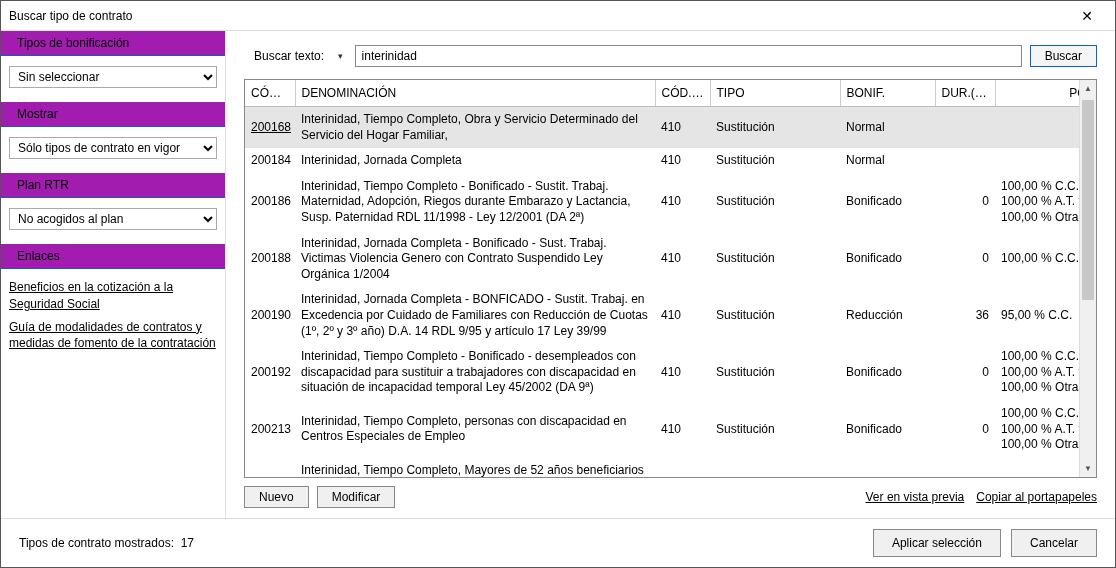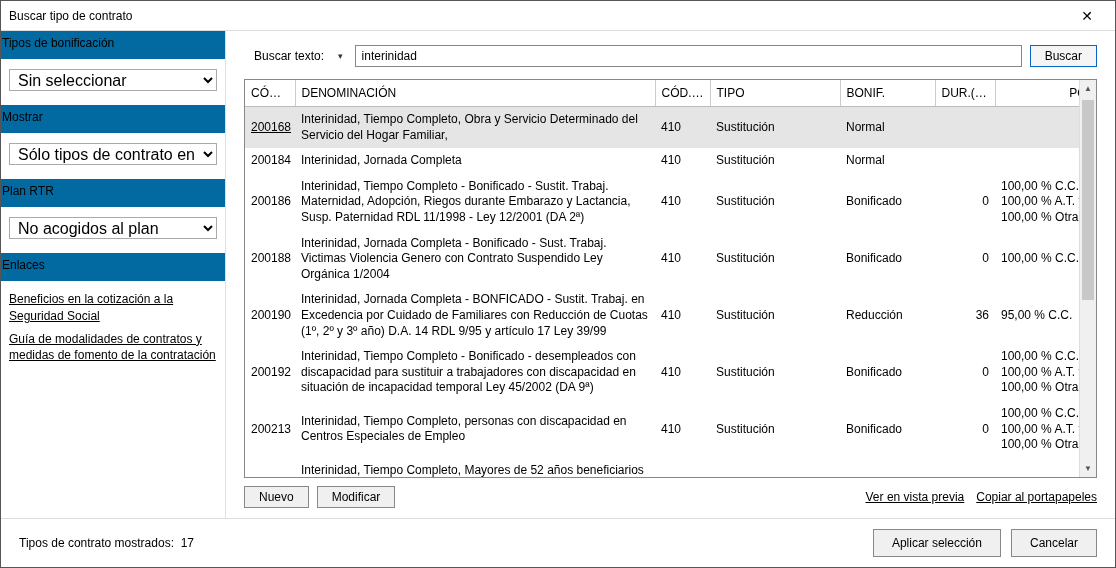--- a/index.html
+++ b/index.html
@@ -3,23 +3,23 @@
 <meta charset="utf-8">
 <style>
 * { box-sizing: border-box; margin: 0; padding: 0; }
 body { font-family: "Segoe UI", Tahoma, sans-serif; font-size: 12px; color: #000; background: #fff; }
 .window { width: 1116px; height: 568px; border: 1px solid #555; display: flex; flex-direction: column; }
 .titlebar { height: 30px; display: flex; align-items: center; padding: 0 8px; border-bottom: 1px solid #ddd; }
 .titlebar .title { flex: 1; font-size: 12px; }
 .titlebar .close { width: 40px; text-align: center; cursor: pointer; font-size: 14px; }
 .body { flex: 1; display: flex; overflow: hidden; }
 .sidebar { width: 225px; border-right: 1px solid #e0e0e0; display: flex; flex-direction: column; padding-top: 0; }
-.sidebar .section-header { background: #0369a1; padding: 5px 1px; font-size: 12px; border-bottom: 4px solid #0369a1; }
+.sidebar .section-header { background: #a21caf; padding: 5px 16px; font-size: 12px; border-bottom: 1px solid #0369a1; }
 .sidebar .section-body { padding: 10px 8px 14px 8px; }
-.sidebar select { width: 100%; height: 22px; border: 1px solid #aaa; background: #fff; font-size: 16px; padding: 0 4px; }
+.sidebar select { width: 100%; height: 22px; border: 1px solid #aaa; background: #fff; font-size: 12px; padding: 0 4px; }
 .sidebar .link { color: #000; text-decoration: underline; display: block; margin-bottom: 6px; line-height: 1.4; }
 .main { flex: 1; display: flex; flex-direction: column; padding: 14px 18px 10px 18px; overflow: hidden; }
 .search-row { display: flex; align-items: center; gap: 8px; margin-bottom: 12px; }
 .search-label { font-size: 12px; margin-right: 2px; padding-left: 10px; }
 .dropdown-arrow { font-size: 9px; color: #333; padding: 0 4px; }
 .search-input { flex: 1; height: 22px; border: 1px solid #888; padding: 0 6px; font-size: 12px; }
 .btn { height: 22px; padding: 0 14px; border: 1px solid #888; background: #f0f0f0; font-size: 12px; cursor: pointer; }
 .btn.search { border: 1px solid #0a64c8; color: #000; background: #f5f5f5; }
 .table-wrap { flex: 1; border: 1px solid #888; overflow: hidden; position: relative; display: flex; }
 .table-scroll { flex: 1; overflow: hidden; }

